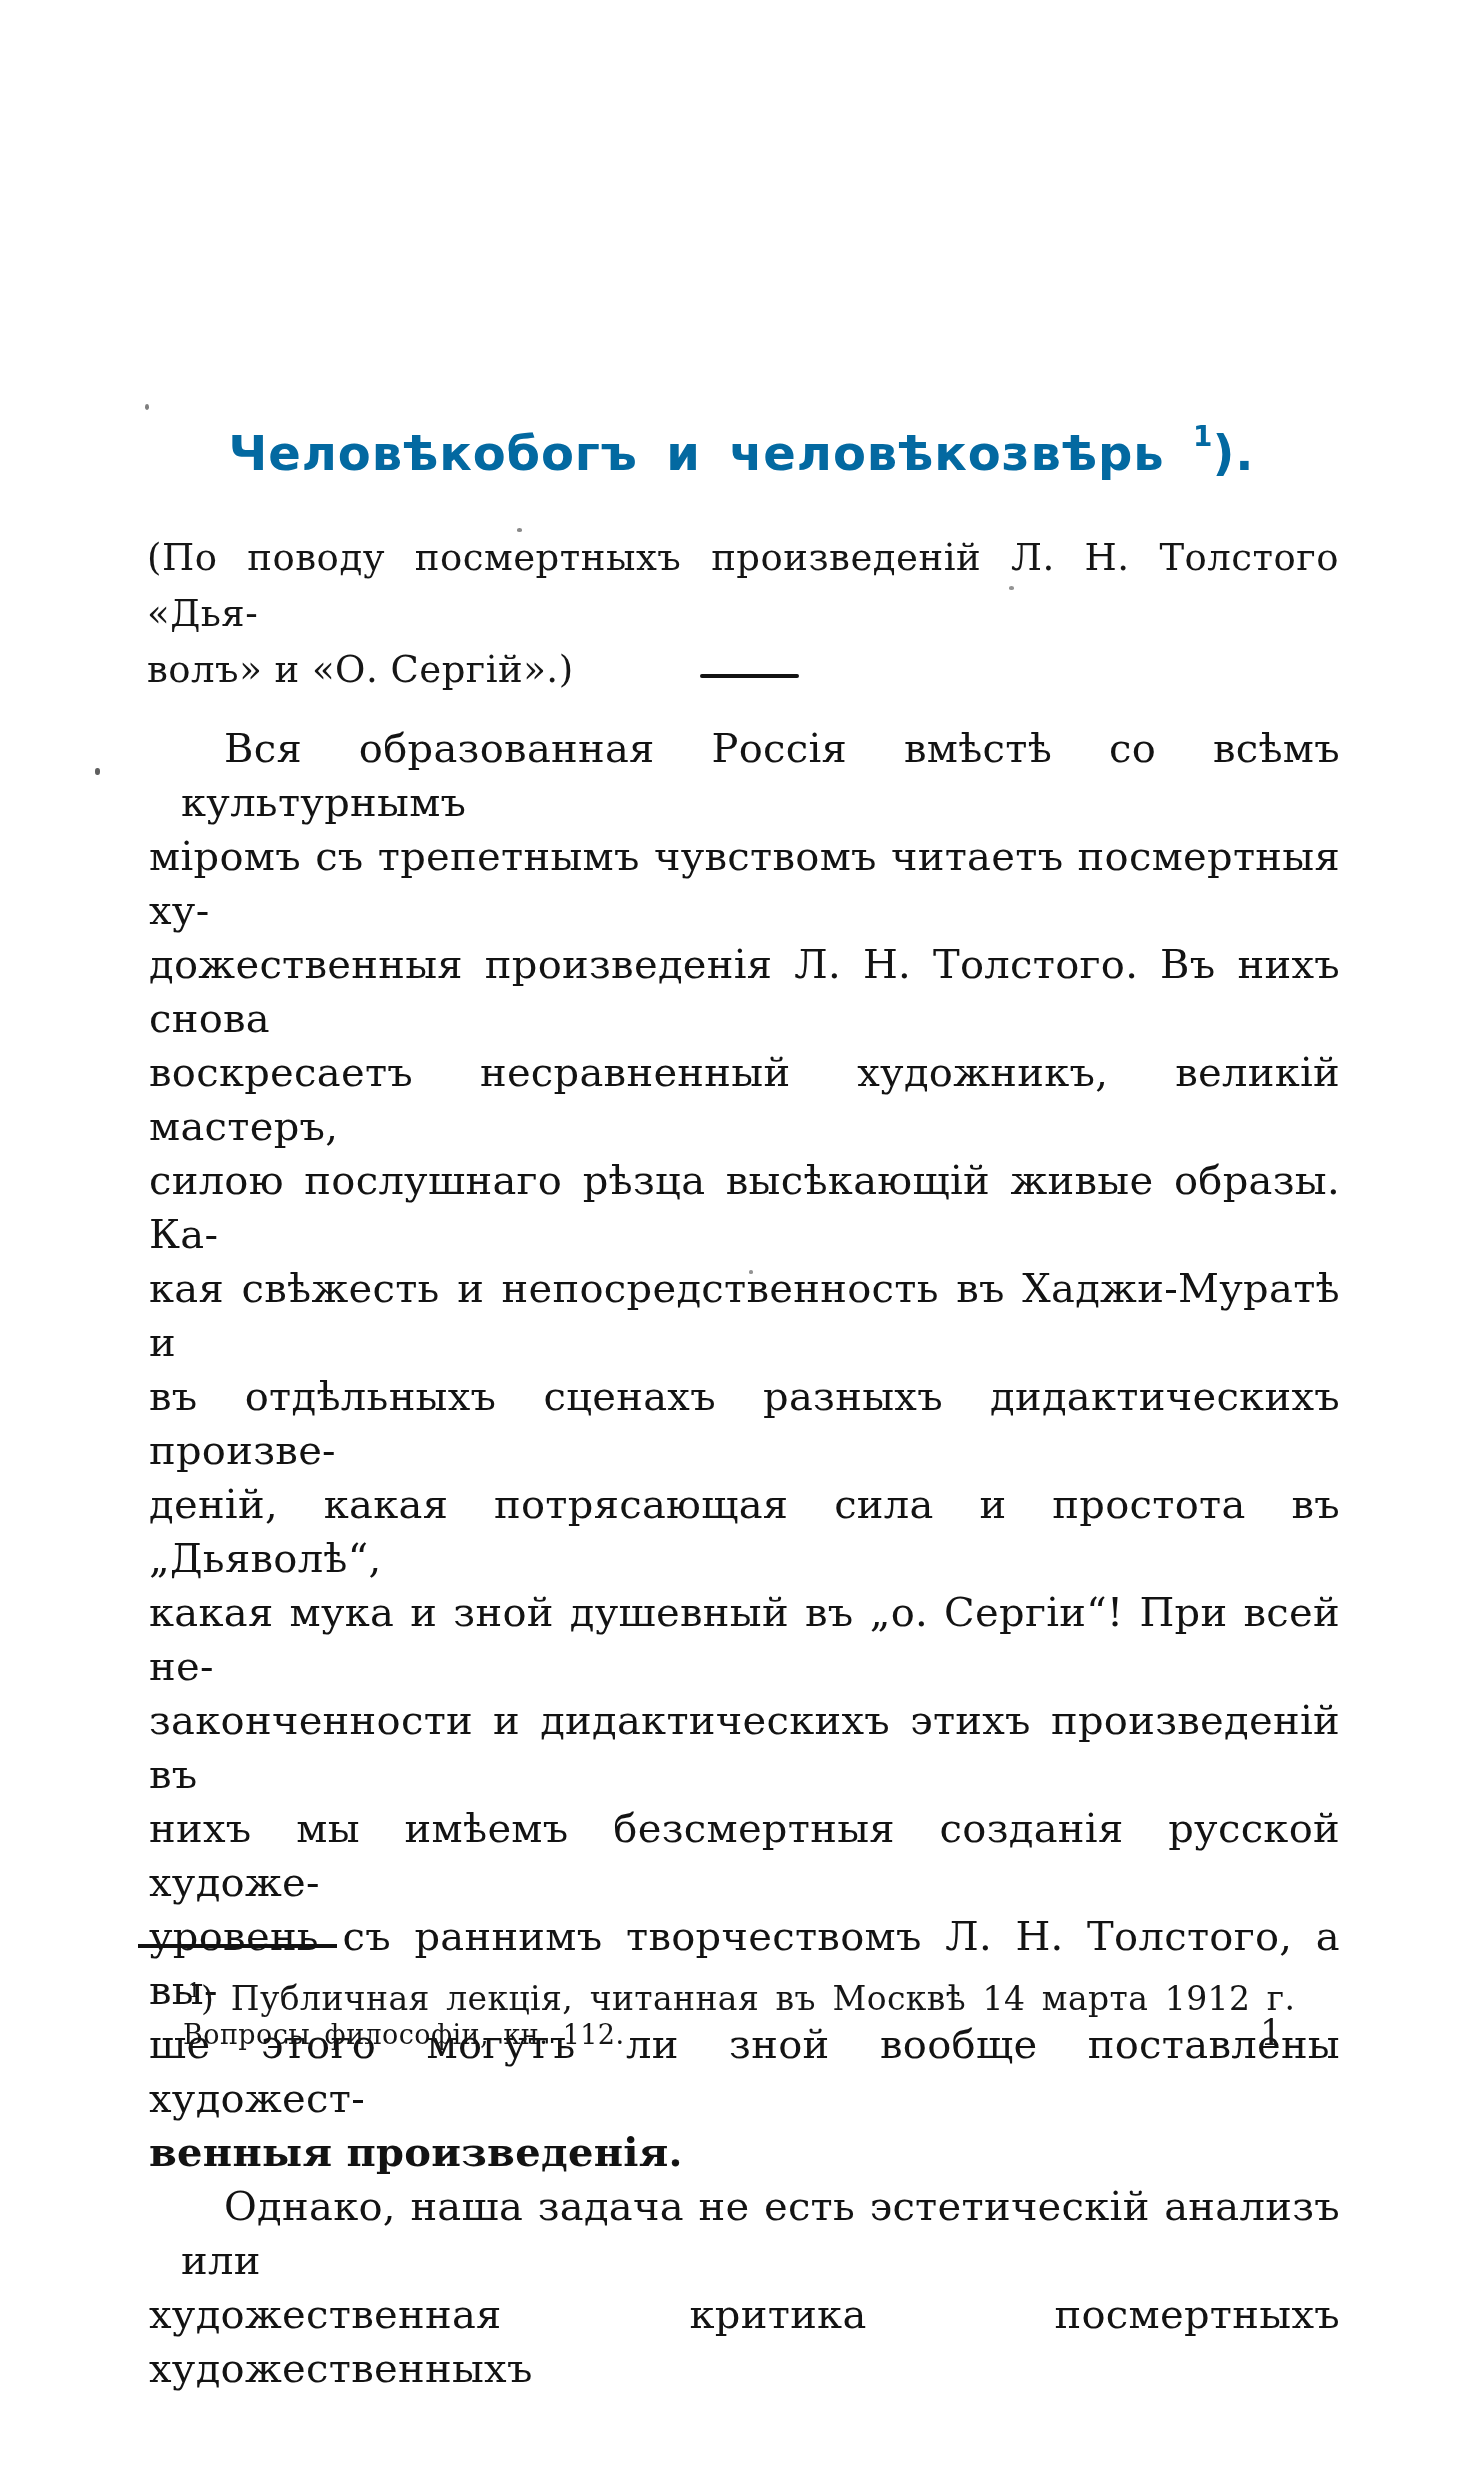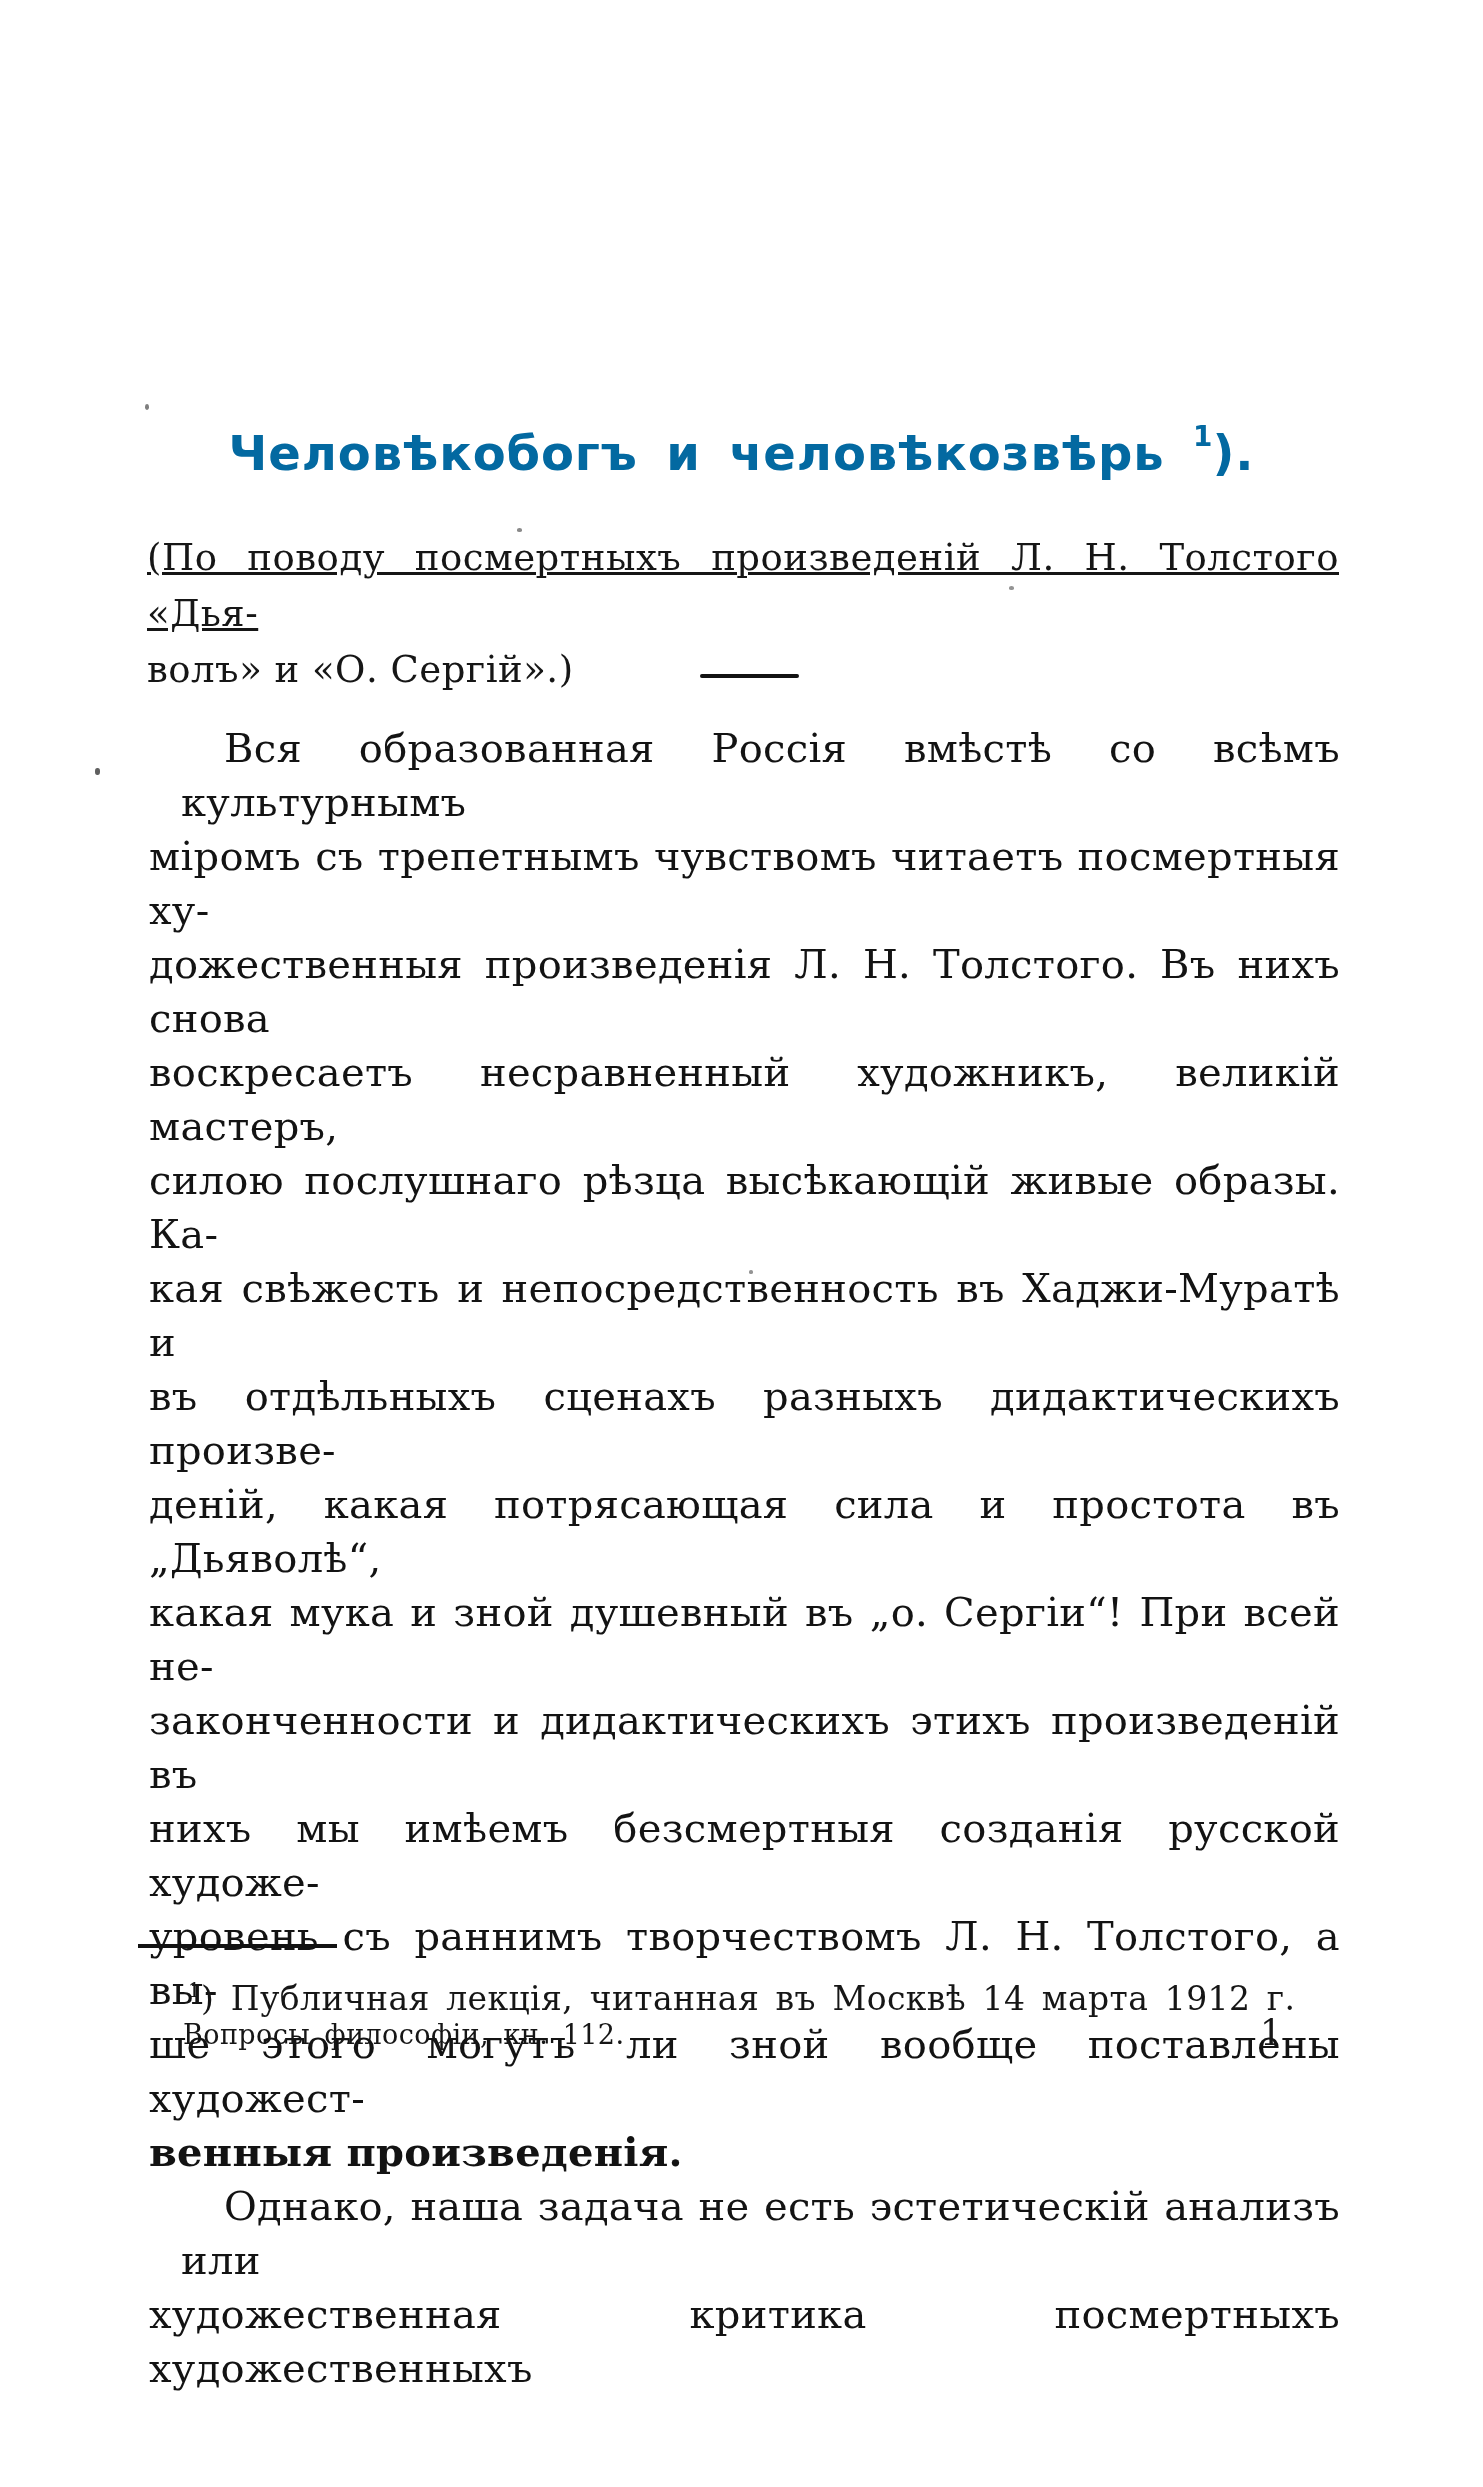--- a/index.html
+++ b/index.html
@@ -25,21 +25,21 @@
     white-space:nowrap;
   }
   .title sup{font-size:58%;vertical-align:24px;letter-spacing:0;word-spacing:0;}
   .title .suffix{word-spacing:0;}
   
   .subtitle{
     position:absolute;top:530px;left:147px;width:1192px;
     font-size:37px;line-height:56px;
     letter-spacing:0.5px;
   }
-  .subtitle .jline{text-align:justify;text-align-last:justify;text-decoration:underline;}
+  .subtitle .jline{text-align:justify;text-align-last:justify;}
   .subtitle .cline{}
   
   .divider{
     position:absolute;top:674px;left:700px;width:99px;height:3.7px;
     background:#121212;border-radius:1.9px;
   }
   
   .body-block{
     position:absolute;top:721px;left:149px;width:1191px;
     font-size:40px;line-height:54px;

